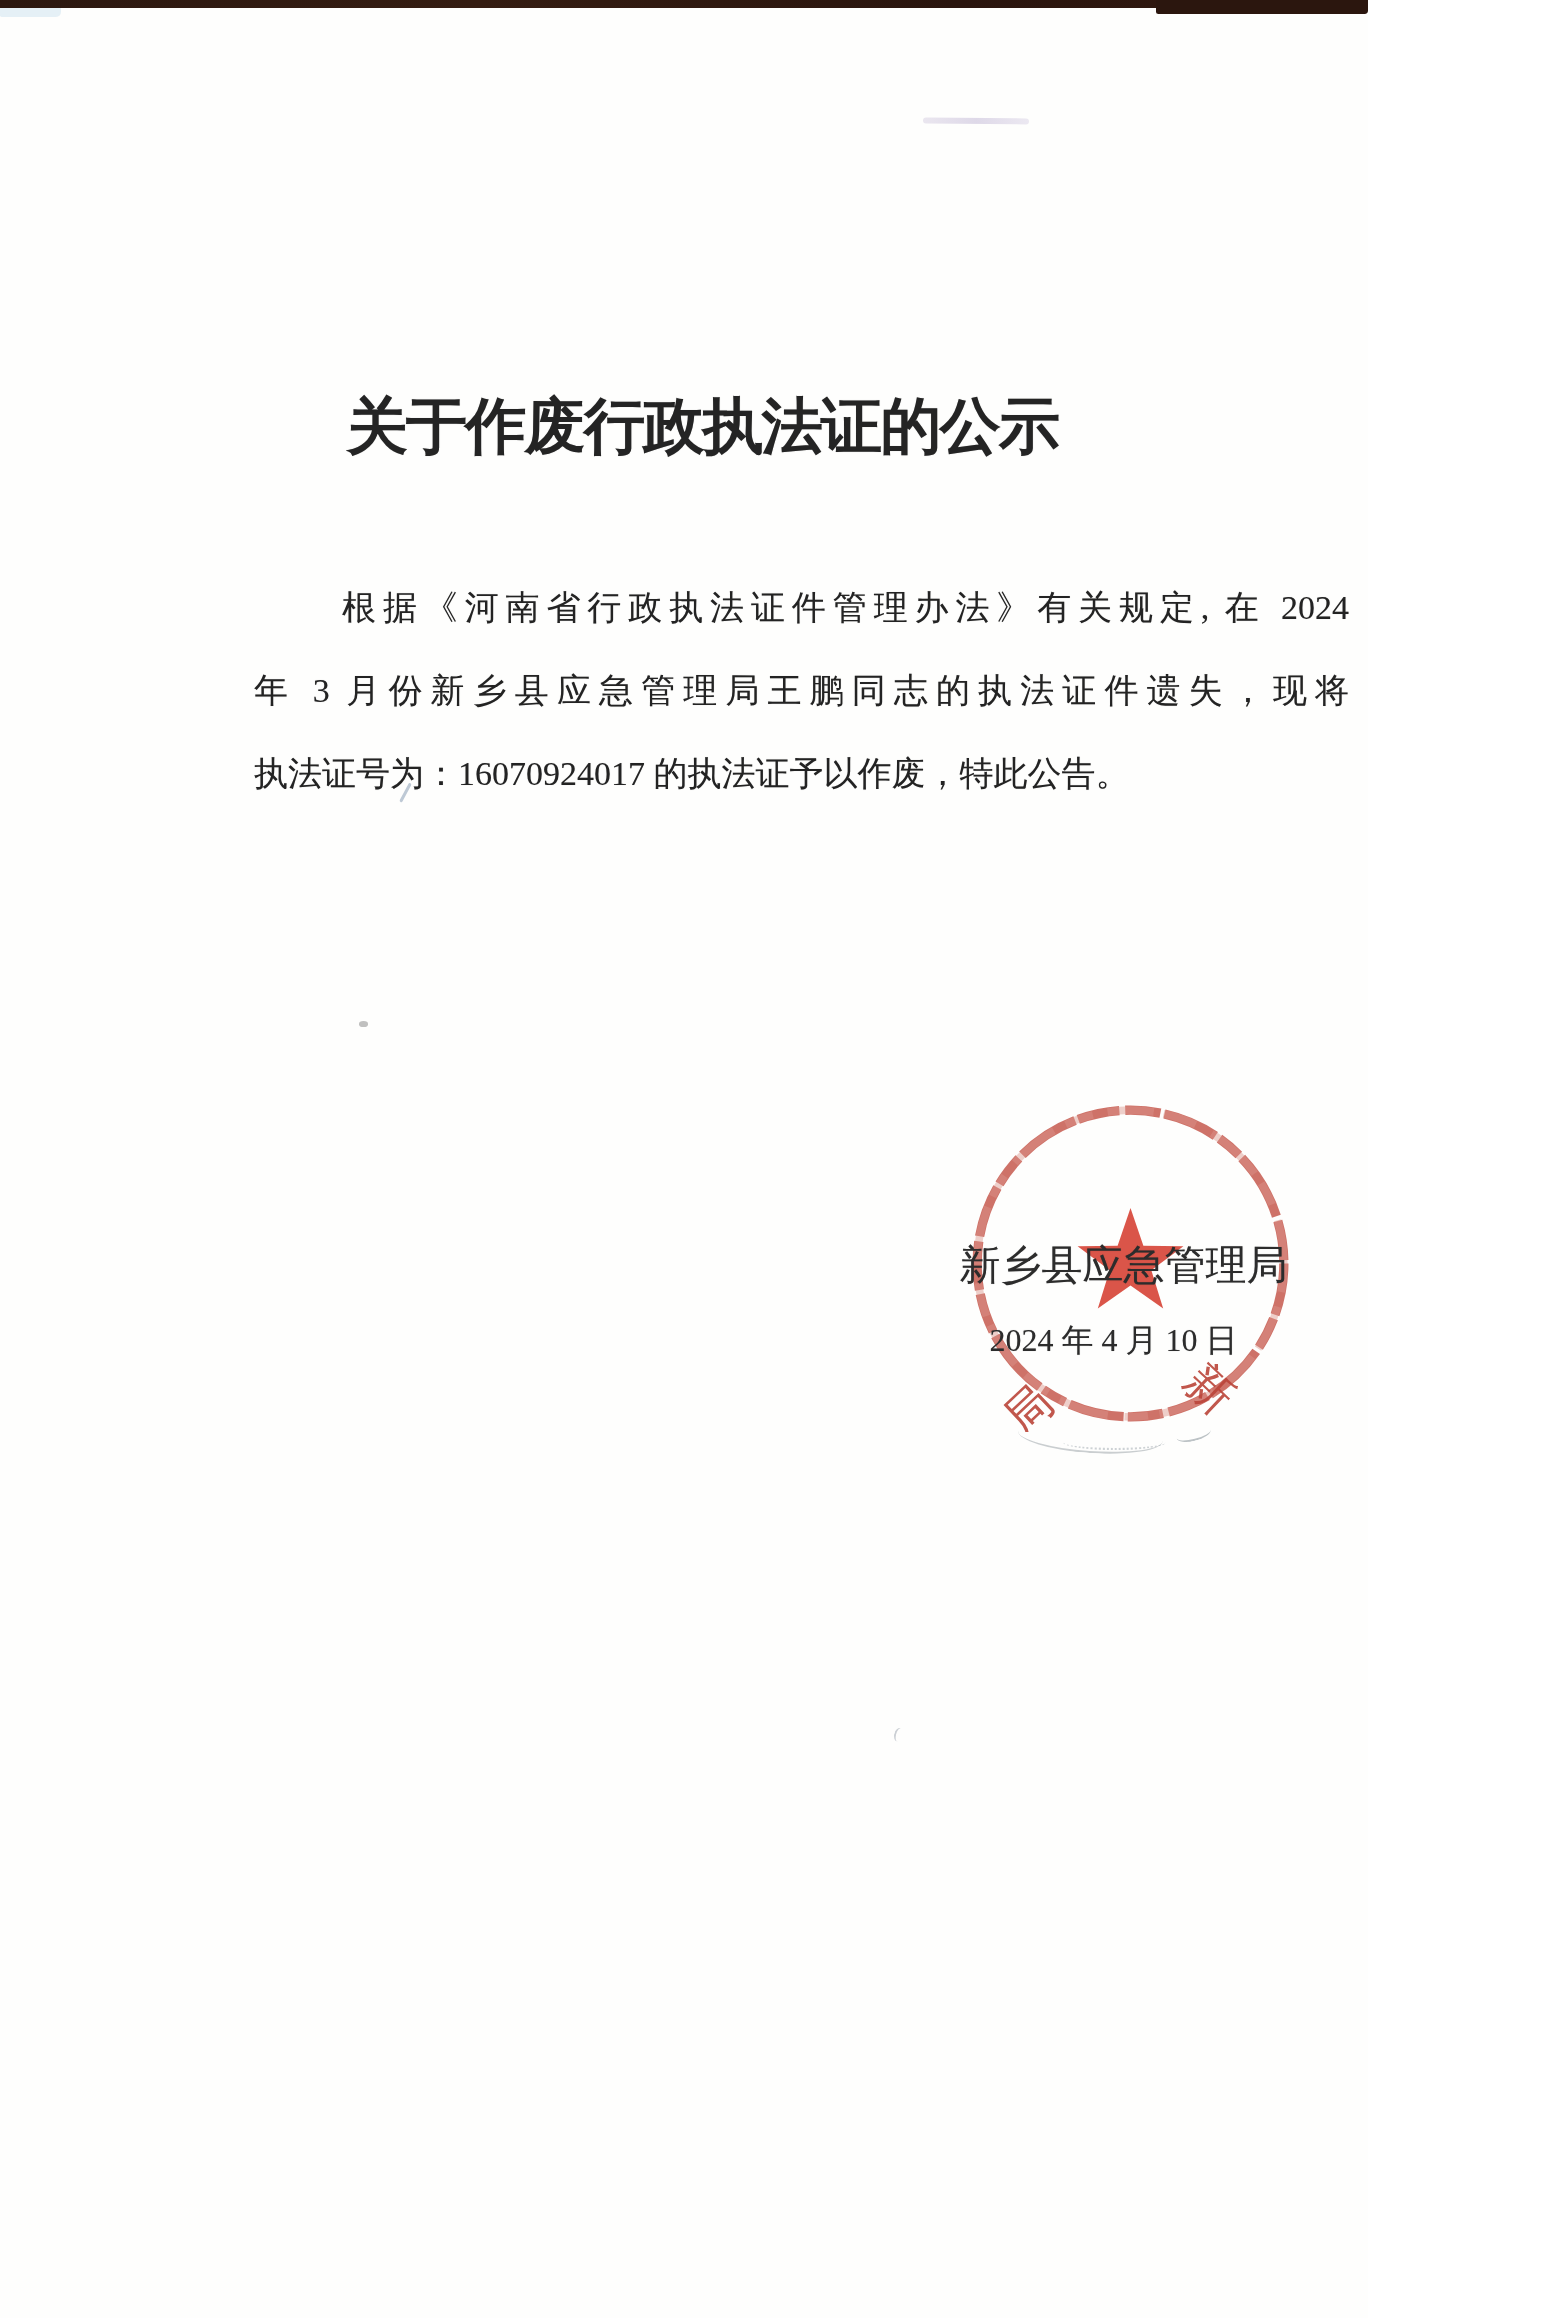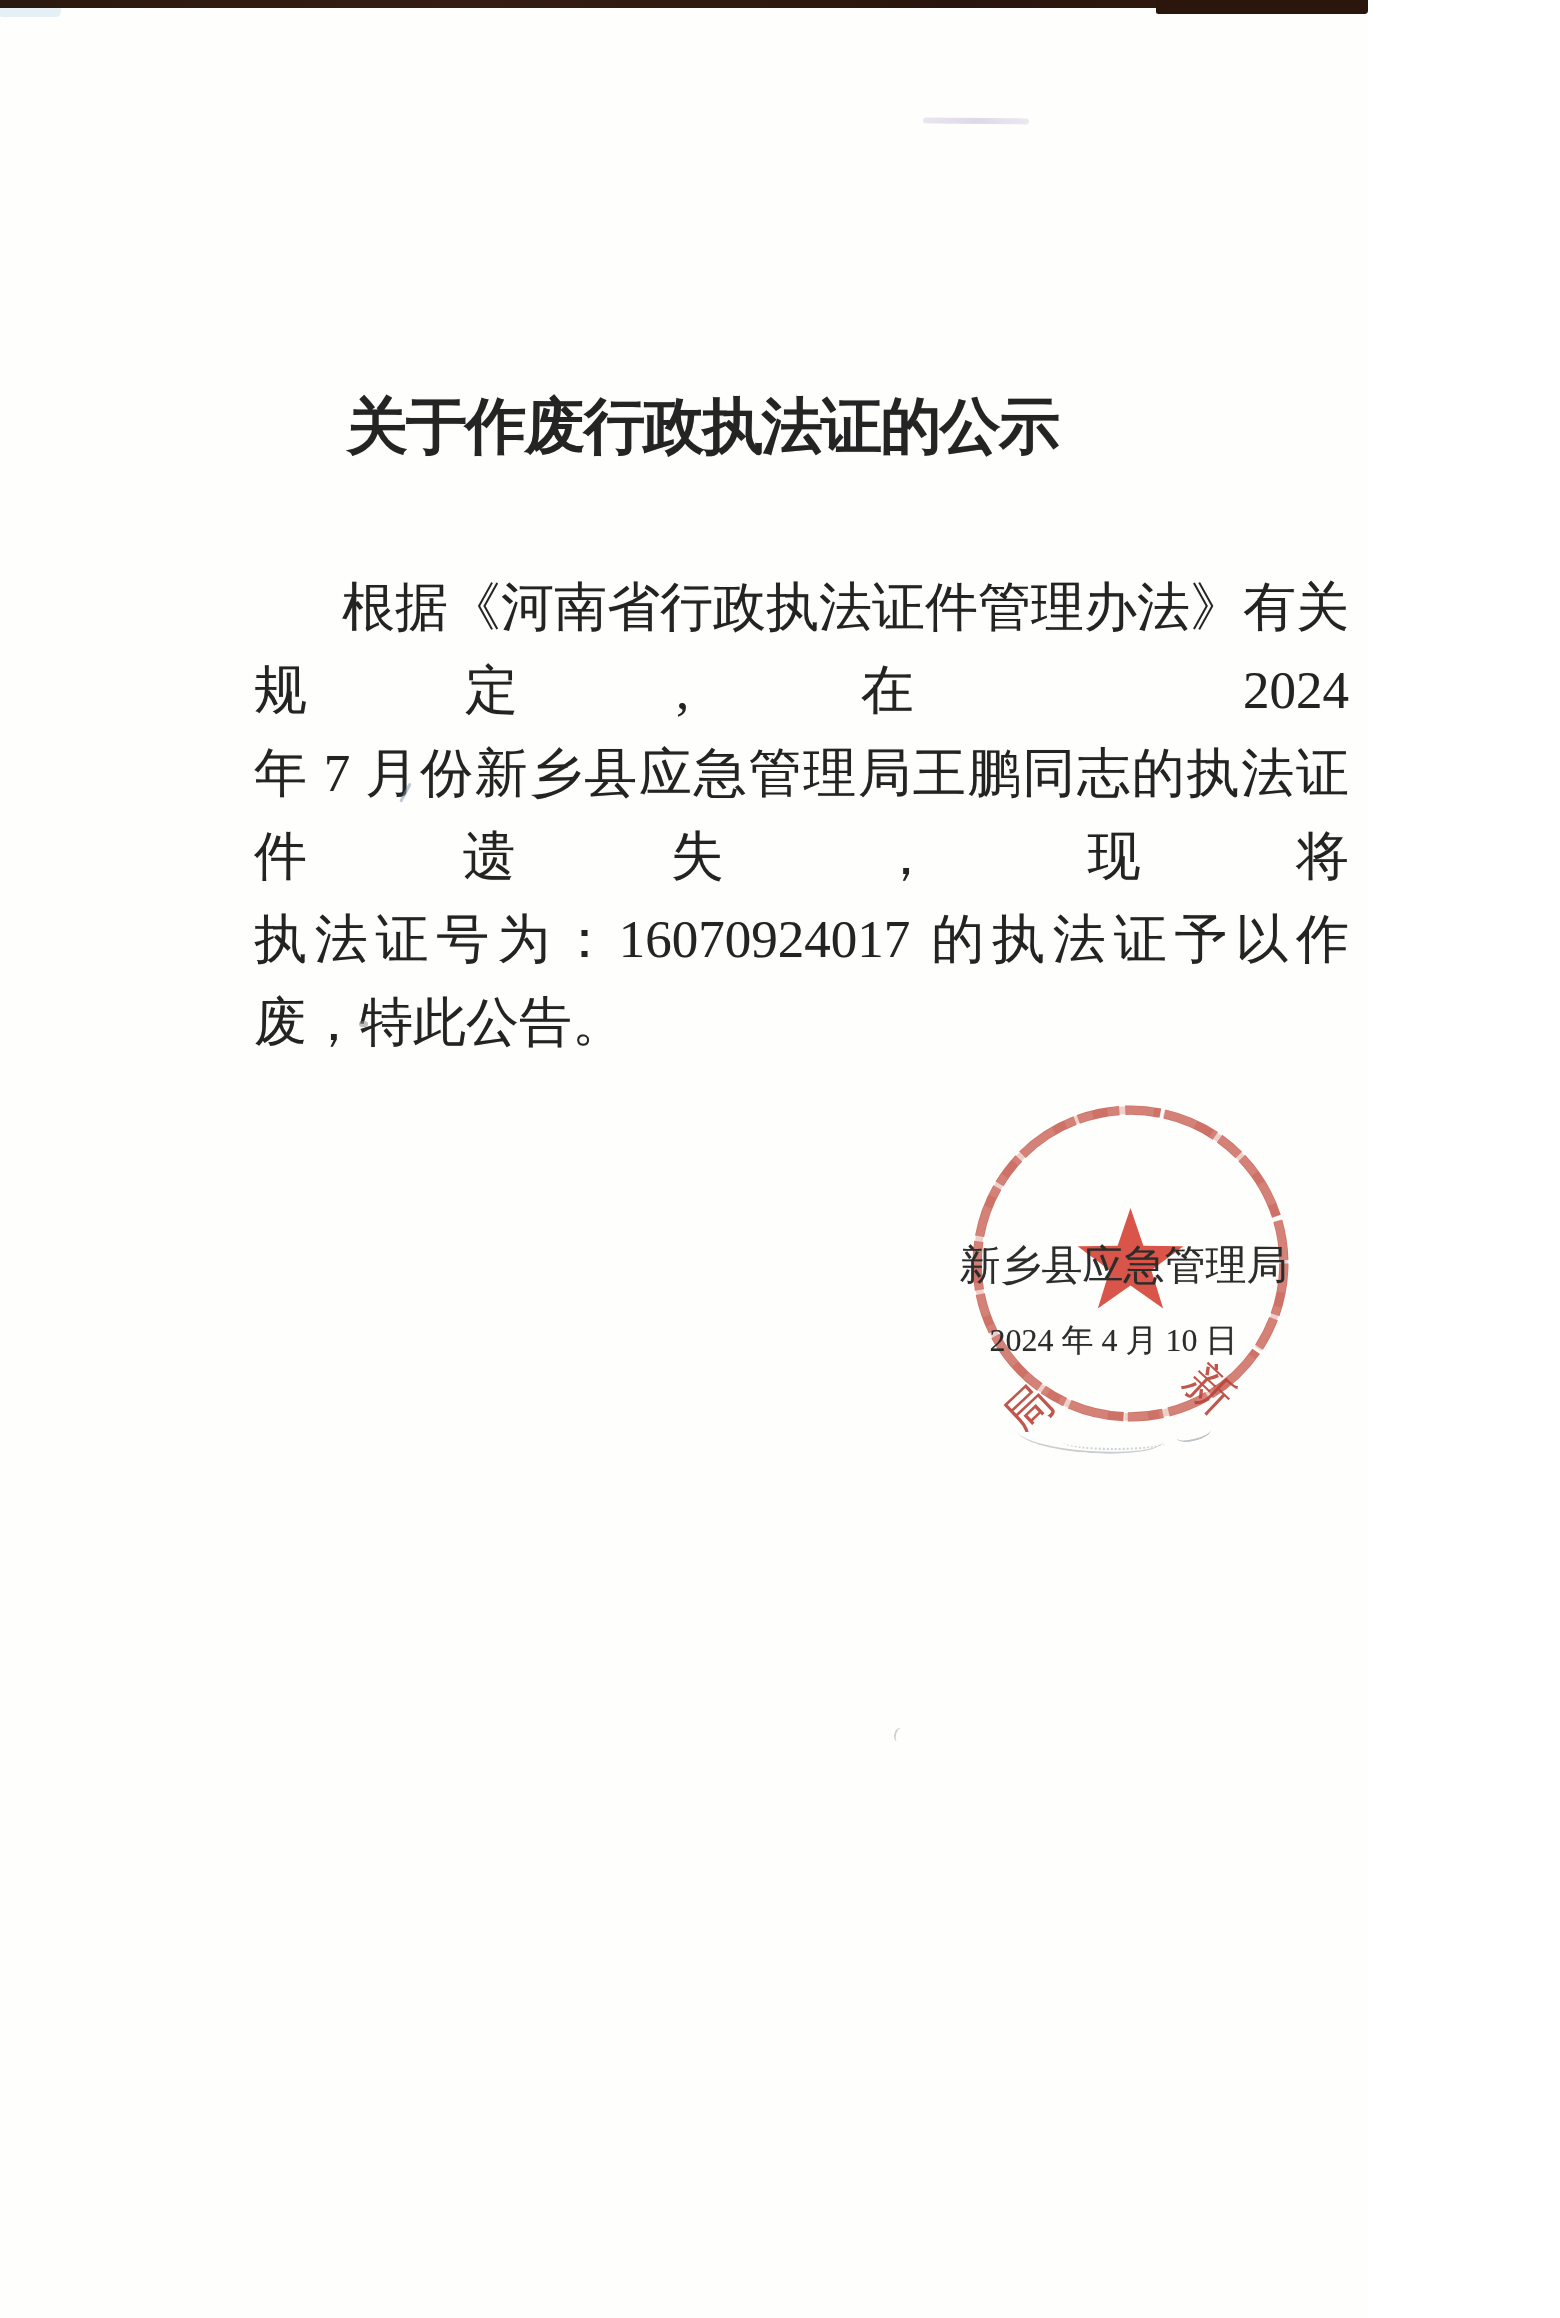--- a/index.html
+++ b/index.html
@@ -29,21 +29,21 @@
   .title {
     position: absolute; top: 393px; left: 18.5px; width: 100%;
     margin: 0; text-align: center;
     font-size: 61px; line-height: 67px; font-weight: bold;
     letter-spacing: -1.7px; color: #242424;
     text-shadow: 0 0 0.8px rgba(30,30,30,.35);
   }
 
   .body-text {
     position: absolute; left: 254px; top: 566px; width: 1095px;
-    color: #232323; font-size: 53px;
+    color: #232323; font-size: 34px;
     text-shadow: 0 0 0.8px rgba(30,30,30,.3);
   }
   .body-text p { margin: 0; line-height: 83px; text-align: justify; text-align-last: justify; }
   .body-text p.indent { text-indent: 88px; }
   .body-text p.last { text-align-last: left; }
 
   
   .seal { position: absolute; left: 962px; top: 1095px; width: 337px; height: 337px; opacity: .93; }
   .seal svg { display: block; }
 
@@ -101,21 +101,21 @@
 <div class="page">
 
   <div class="scan-topbar"></div>
   <div class="scan-topbar-right"></div>
   <div class="scan-topbar-tint"></div>
 
   <h1 class="title">关于作废行政执法证的公示</h1>
 
   <div class="body-text">
     <p class="indent">根据《河南省行政执法证件管理办法》有关规定, 在 2024</p>
-    <p>年 7 月份新乡县应急管理局王鹏同志的执法证件遗失，现将</p>
+    <p>年 3 月份新乡县应急管理局王鹏同志的执法证件遗失，现将</p>
     <p class="last">执法证号为：16070924017 的执法证予以作废，特此公告。</p>
   </div>
 
   <div class="seal">
     <svg viewBox="0 0 400 400" width="337" height="337">
 
       <circle cx="200" cy="200" r="182" fill="none" stroke="#c0473b" stroke-width="11" opacity="0.82" stroke-dasharray="62 5 38 6 75 4 50 7 42 5 66 6 30 5 81 6 47 5 58 6"></circle>
       <circle cx="200" cy="200" r="182" fill="none" stroke="#d98d83" stroke-width="9" opacity="0.45" stroke-dasharray="34 18 55 12 40 22 70 14 28 20 60 16"></circle>
 
       <defs>

